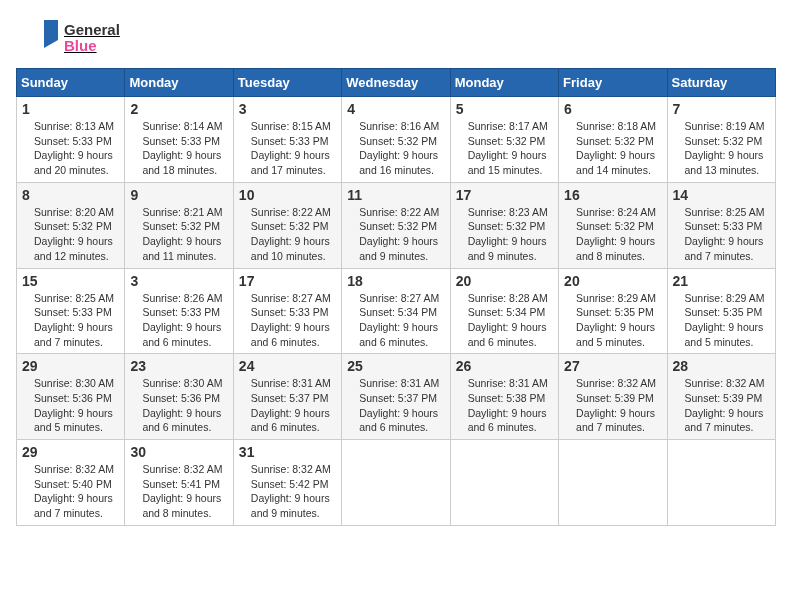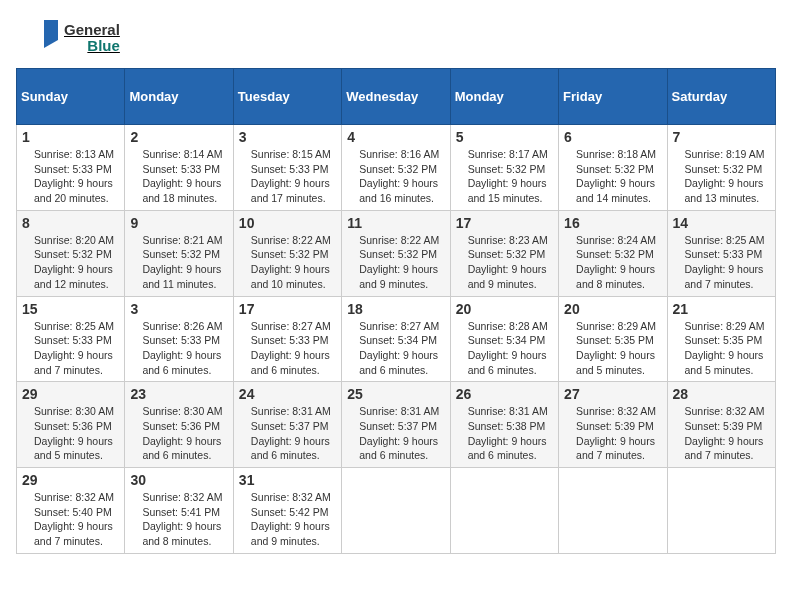--- a/index.html
+++ b/index.html
@@ -35,21 +35,21 @@
       color: #555;
     }
     .calendar {
       width: 100%;
       border-collapse: collapse;
       font-size: 11px;
     }
     .calendar th {
       background: #2566af;
       color: #fff;
-      padding: 20px 4px;
+      padding: 6px 4px;
       text-align: left;
       font-size: 13px;
       font-weight: bold;
       border: 1px solid #1a4f8a;
     }
     .calendar td {
       border: 1px solid #ccc;
       padding: 4px 5px;
       vertical-align: top;
       width: calc(100%/7);
@@ -79,21 +79,21 @@
 <body>
 
 <div class="header">
   <div class="logo">
       <svg width="44" height="44" viewBox="0 0 44 44">
         <rect x="28" y="4" width="14" height="20" fill="#2566af"></rect>
         <polygon points="28,24 42,24 28,32" fill="#2566af"></polygon>
       </svg>
       <div style="display: flex; flex-direction: column;">
         <span style="font-size: 15px; font-weight: bold; color: rgb(51, 51, 51); line-height: 1.1;">General</span>
-        <span style="font-size: 15px; font-weight: bold; color: #0f766e; line-height: 1.1; text-align: right;">Blue</span>
+        <span style="font-size: 15px; font-weight: bold; color: #ec4899; line-height: 1.1;">Blue</span>
       </div>
     </div>
   <div class="title-block">
     <div class="month-title"></div>
     <div class="location-title"></div>
   </div>
 </div>
 
 <table class="calendar">
   <thead>

